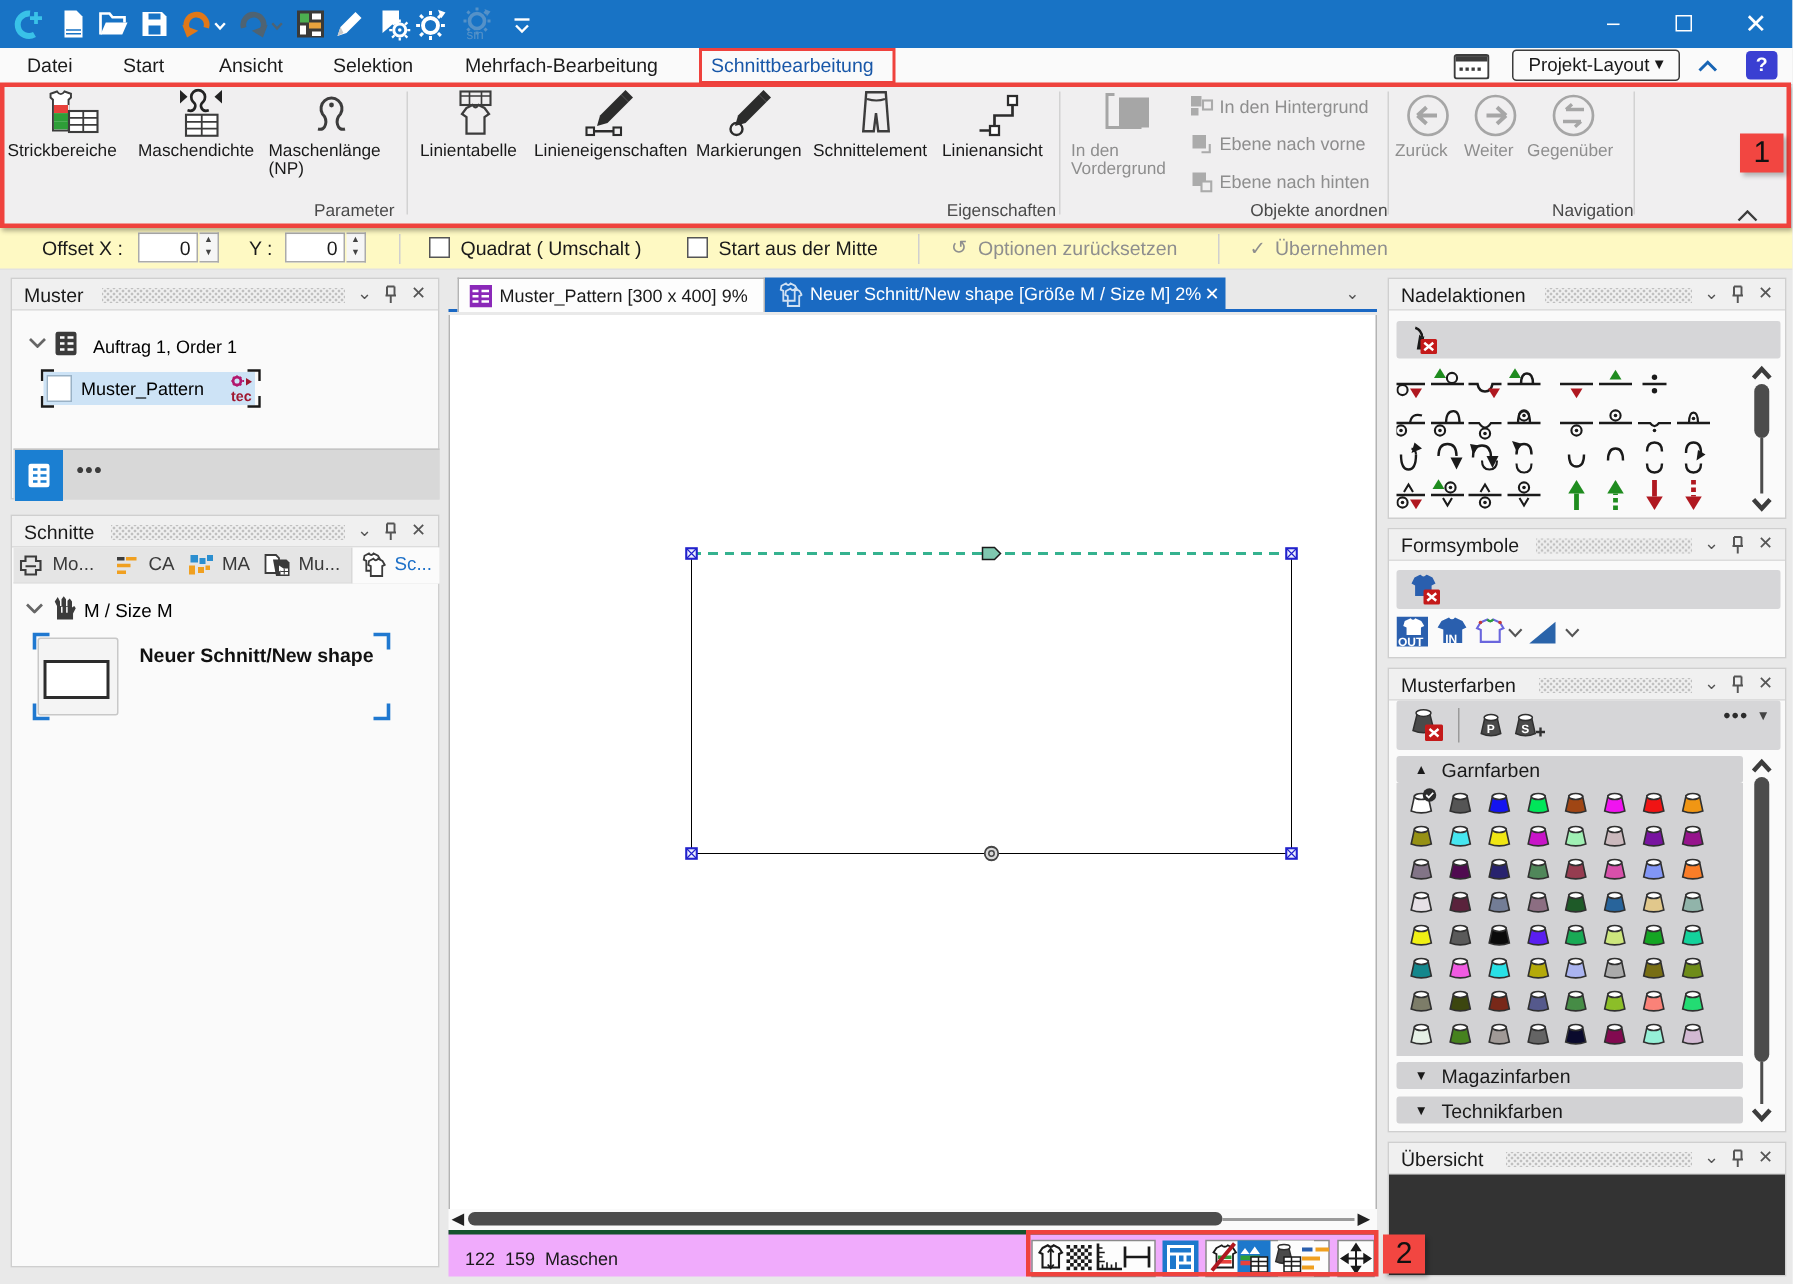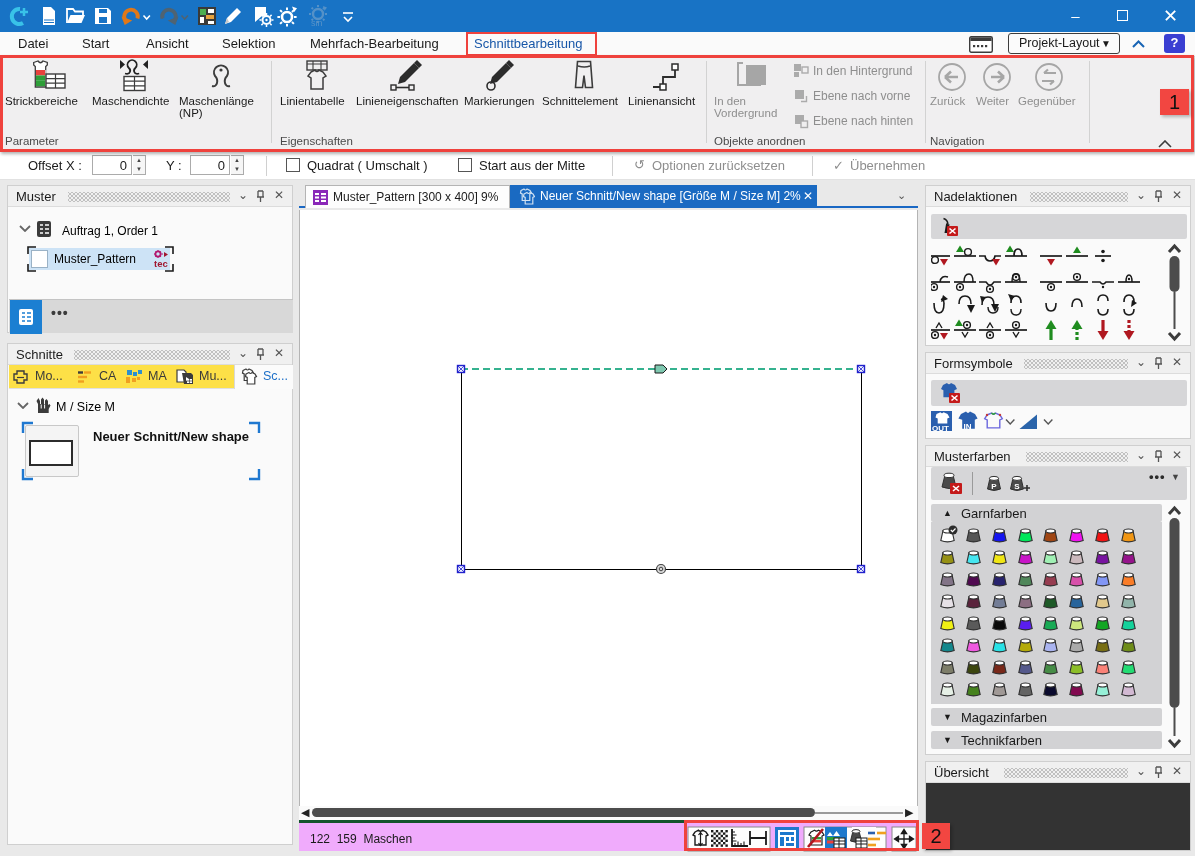--- a/index.html
+++ b/index.html
@@ -9,26 +9,26 @@
 
 #titlebar{position:absolute;left:0;top:0;width:1195px;height:32px;background:#1873c5;}
 #titlebar .ttl{position:absolute;left:0;right:0;top:9px;text-align:center;color:#fff;font-size:11.5px;}
 .winbtn{position:absolute;top:0;height:32px;width:45px;color:#fff;text-align:center;line-height:32px;font-size:15px}
 
 #menubar{position:absolute;left:0;top:32px;width:1195px;height:24px;background:#fafafa;font-size:13px;color:#1a1a1a}
 #menubar span.mi{position:absolute;top:4px}
 
 #ribbon{position:absolute;left:0;top:56px;width:1195px;height:95px;background:#f0eff0;border-top:1px solid #d9d9d9}
 .rsep{position:absolute;top:4px;height:82px;width:1px;background:#d2d2d2}
-.rlabel{position:absolute;top:78px;font-size:11.5px;color:#4a4a4a;text-align:left}
+.rlabel{position:absolute;top:78px;font-size:11.5px;color:#4a4a4a;text-align:right}
 .rbtn{position:absolute;top:2px;text-align:left;font-size:11.5px;color:#1a1a1a}
 .rbtn .ric{height:36px;display:flex;align-items:center;justify-content:center}
 .gray{color:#8e8e8e}
 
-#offsetbar{position:absolute;left:0;top:152px;width:1195px;height:28px;background:#ffffff;border-bottom:1px solid #e2e2e2;font-size:13px;color:#1a1a1a}
+#offsetbar{position:absolute;left:0;top:152px;width:1195px;height:28px;background:#fef9c3;border-bottom:1px solid #e2e2e2;font-size:13px;color:#1a1a1a}
 .spin{position:absolute;top:3px;width:40px;height:20px;background:#fff;border:1px solid #ababab;font-size:13px;text-align:right;padding:2px 4px 0 0}
 .spinarr{position:absolute;top:3px;width:13px;height:20px;border:1px solid #ababab;border-left:none;background:#f6f6f6;font-size:6px;color:#444;text-align:center;line-height:9px}
 .cb{position:absolute;top:6px;width:14px;height:14px;background:#fff;border:1px solid #555}
 .osep{position:absolute;top:4px;height:20px;width:1px;background:#d0d0d0}
 
 .panel{position:absolute;background:#fafafa;border:1px solid #cfcfcf}
 .phead{position:absolute;left:0;top:0;right:0;height:21px;background:#f0f0f0;border-bottom:1px solid #dcdcdc;font-size:13px;color:#1a1a1a}
 .phead .pt{position:absolute;left:8px;top:3px}
 .pdots{position:absolute;top:6px;height:10px;background-image:radial-gradient(#c0c0c0 0.9px,transparent 1.1px),radial-gradient(#c0c0c0 0.9px,transparent 1.1px);background-size:4px 4px;background-position:0 0,2px 2px}
 .phbtn{position:absolute;top:2px;color:#555;font-size:12px}
@@ -310,21 +310,21 @@
 <div class="panel" style="left:7px;top:343px;width:286px;height:502px">
   <div class="phead">
         <span class="pt">Schnitte</span>
         <span class="pdots" style="left:66px;right:62px"></span>
     <span class="phbtn" style="right:44px">⌄</span>
     <svg class="phbtn" style="right:26px;top:4px" width="11" height="13" viewBox="0 0 11 13">
           <path d="M3 1h5M3 1v6h5V1M2 7h7M5.5 7v5" stroke="#555" stroke-width="1.3" fill="none"></path>
         </svg>
     <span class="phbtn" style="right:8px">✕</span>
       </div>
-  <div class="abs" style="left:1px;top:21px;width:284px;height:24px;background:#fde047;border-bottom:1px solid #e0e0e0;font-size:12.5px;color:#3a3a3a">
+  <div class="abs" style="left:1px;top:21px;width:284px;height:24px;background:#e5e5e5;border-bottom:1px solid #e0e0e0;font-size:12.5px;color:#3a3a3a">
     <svg class="abs" style="left:4px;top:5px" width="15" height="14" viewBox="0 0 15 14">
           <path d="M4 1h7v3h3v6h-3v3H4v-3H1V4h3z" fill="none" stroke="#3c3c3c" stroke-width="1.4"></path>
           <path d="M4 7.5h7" stroke="#3c3c3c" stroke-width="1.2"></path>
         </svg>
     <span class="abs" style="left:26px;top:4px">Mo...</span>
     <svg class="abs" style="left:68px;top:5px" width="15" height="14" viewBox="0 0 15 14">
           <path d="M1 2.5h5" stroke="#3c3c3c" stroke-width="2.4"></path>
           <path d="M7 2.5h7" stroke="#f0a020" stroke-width="2.4"></path>
           <path d="M1 7h9" stroke="#f0a020" stroke-width="2.4"></path>
           <path d="M1 11.5h6" stroke="#f0a020" stroke-width="2.4"></path>

